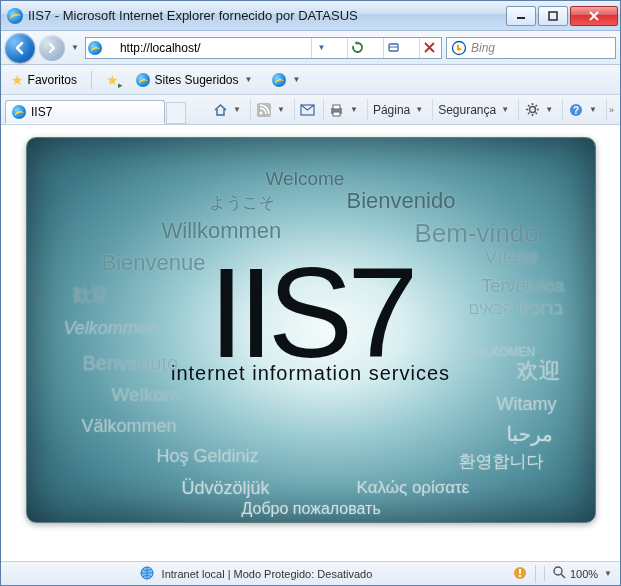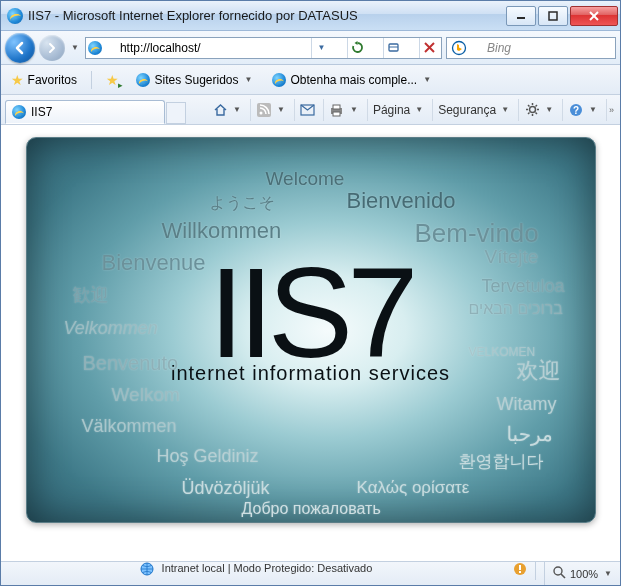--- a/index.html
+++ b/index.html
@@ -104,21 +104,21 @@
   }
   .addr-btn {
     width:20px;height:20px;
     border-left:1px solid #ccd8e6;
     display:flex;align-items:center;justify-content:center;
     color:#3a6aa0;
   }
   .searchbox {
     width:170px;height:22px;
     background:#fff;border:1px solid #8aa2bc;
-    display:flex;align-items:center;padding:0 4px;gap:20px;
+    display:flex;align-items:center;padding:0 4px;gap:4px;
     color:#888;font-style:italic;
   }
   .searchbox .bing-icon {
     width:16px;height:16px;
     font-style:normal;font-weight:bold;
   }
   
   .favbar {
     height:30px;
     background: linear-gradient(to bottom,#f2f6fb,#e4ecf6);
@@ -211,21 +211,21 @@
     position:absolute;
     font-family:"Segoe UI",sans-serif;
     white-space:nowrap;
     text-shadow:0 0 2px rgba(255,255,255,0.3);
   }
   
   .statusbar {
     height:24px;
     background:linear-gradient(to bottom,#f2f6fb,#e4ecf6);
     border-top:1px solid #c3d0e0;
-    display:flex;
+    display:flex;align-items:center;
     padding:0 6px;gap:8px;
     font-size:11px;color:#333;
   }
   .statusbar .spacer{flex:1;}
   .zoom {
     display:flex;align-items:center;gap:4px;
     border-left:1px solid #c3d0e0;padding-left:8px;
   }
   .ie-e {
     width:16px;height:16px;border-radius:50%;
@@ -325,21 +325,20 @@
     <div class="favbtn">
       <span style="color:#f7c948;font-size:14px;position:relative;">★<span style="position:absolute;right:-4px;bottom:-2px;color:#2f7a2f;font-size:9px;">▸</span></span>
     </div>
     <div class="favbtn">
       <span class="ie-e" style="width:14px;height:14px"></span>
       <span>Sites Sugeridos</span>
       <span class="dropdown-arrow">▼</span>
     </div>
     <div class="favbtn">
       <span class="ie-e" style="width:14px;height:14px"></span>
-      <span>Obtenha mais comple...</span>
       <span class="dropdown-arrow">▼</span>
     </div>
   </div>
 
   <div class="cmdbar">
     <div class="tab">
       <span class="ie-e" style="width:14px;height:14px"></span>
       <span>IIS7</span>
     </div>
     <div class="newtab"></div>

